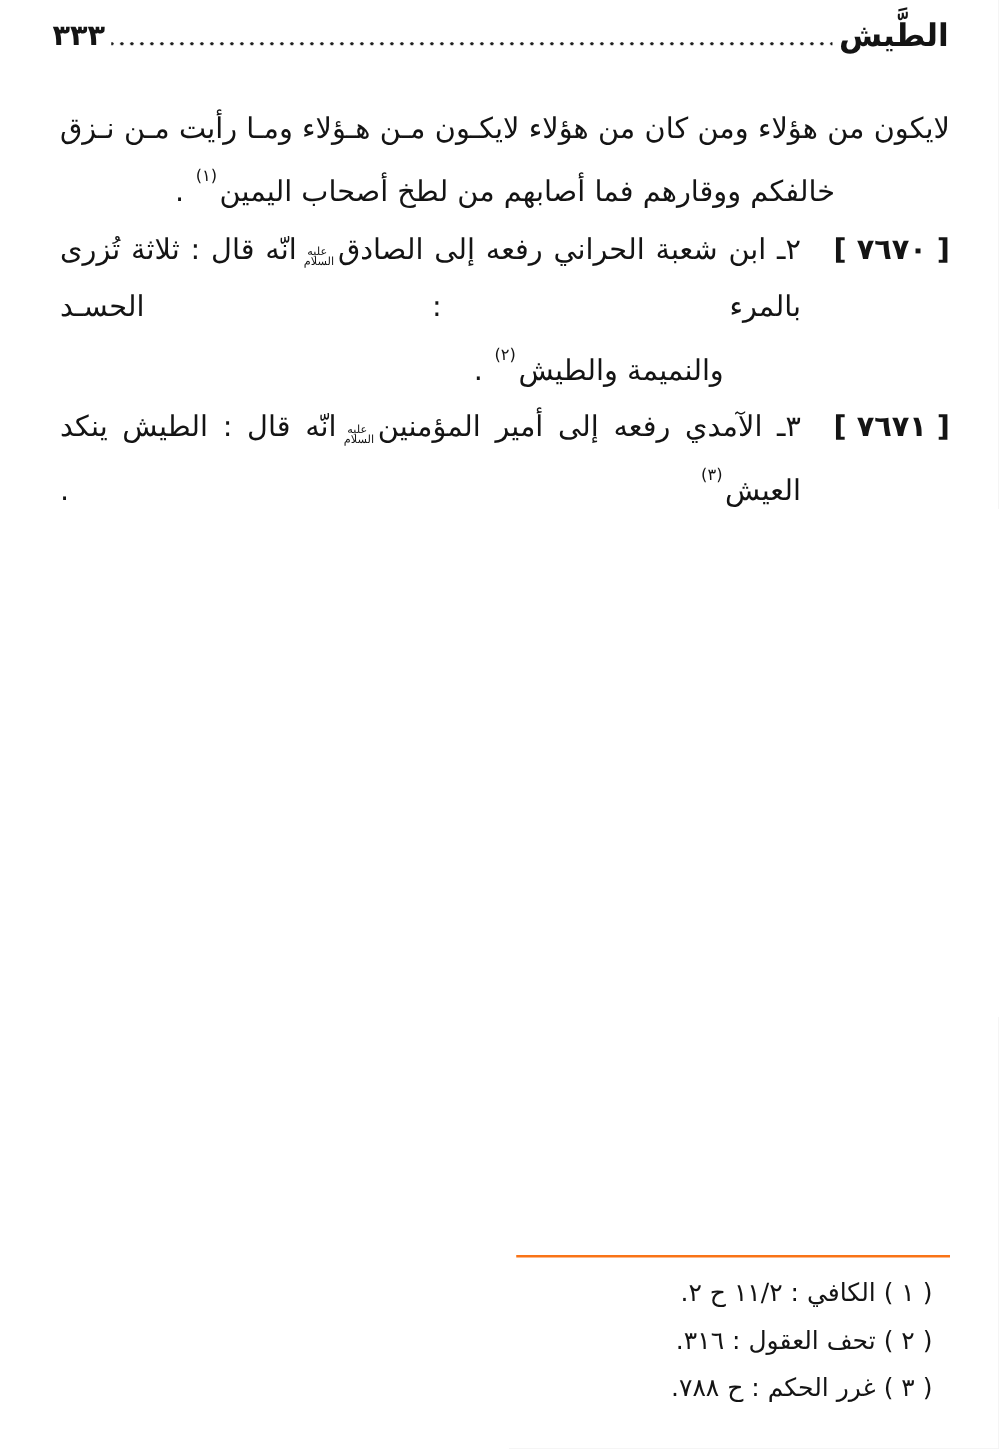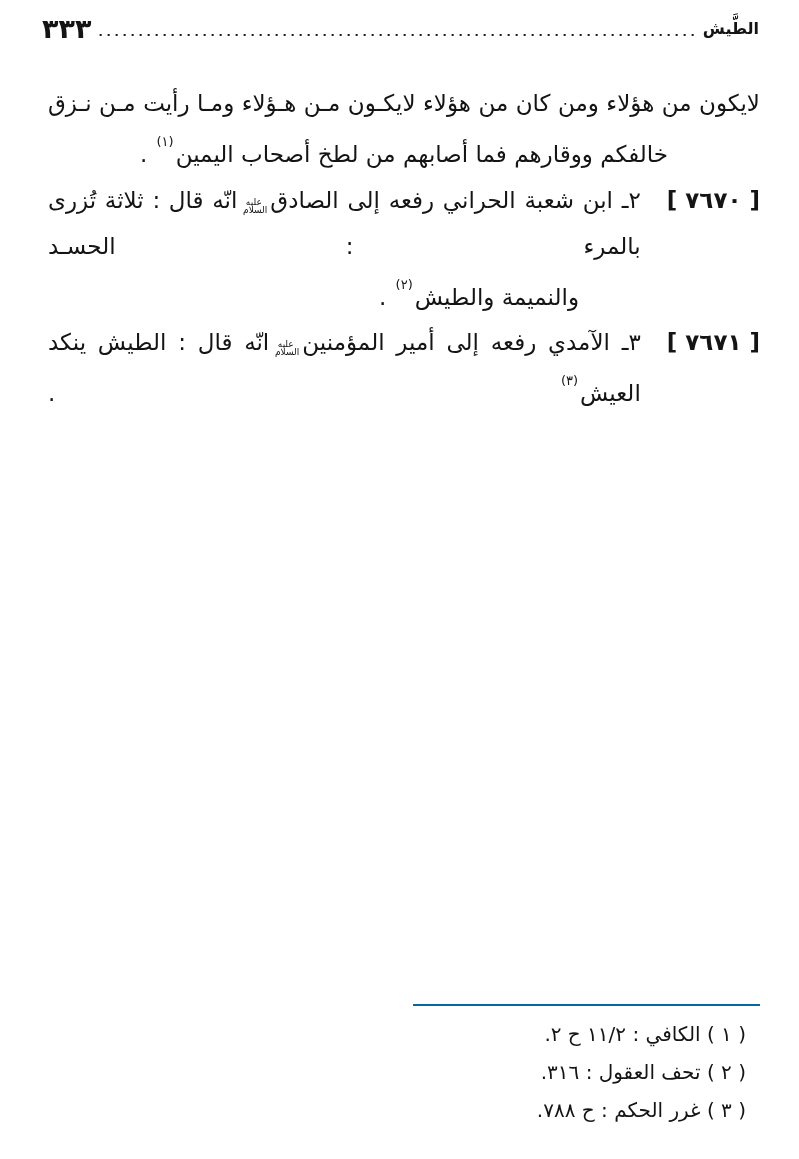--- a/index.html
+++ b/index.html
@@ -11,22 +11,22 @@
     color:#141414;
     direction:rtl;
     font-family:"DejaVu Sans", sans-serif;
     overflow:hidden;
   }
   
   .header {
     position:absolute; top:14px; right:40px; left:42px;
     display:flex; align-items:flex-end;
   }
-  .header .title { font-size:16px; font-weight:bold; line-height:30px; white-space:nowrap;text-align:center; }
-  .header .page-num { font-size:27px; font-weight:bold; line-height:30px; white-space:nowrap; }
+  .header .title { font-size:25px; font-weight:bold; line-height:30px; white-space:nowrap;text-align:center; }
+  .header .page-num { font-size:23px; font-weight:bold; line-height:30px; white-space:nowrap; }
   .dot-leader {
     flex:1; height:4px; margin:0 5px 7px 5px;
     background-image:radial-gradient(circle, #1c1c1c 1.2px, transparent 1.5px);
     background-size:8px 4px; background-repeat:repeat-x; background-position:center;
   }
   
   .content { position:absolute; top:80px; right:39px; left:48px; }
   .row { font-size:23px; line-height:46px; }
   .just { text-align:justify; text-align-last:justify; }
   .centerline { text-align:center; }
@@ -38,21 +38,21 @@
   .h-body { flex:1; text-align:justify; text-align-last:justify; }
   sup.marker { font-size:13px; position:relative; top:-7px; margin:0 2px; }
   .alayhi {
     display:inline-block; width:27px;
     font-size:9px; line-height:8px; font-weight:normal;
     text-align:center; vertical-align:-5px; margin:0 3px;
   }
   
   .footnotes {
     position:absolute; top:1004px; right:39px; width:347px;
-    border-top:2px solid #0369a1; padding-top:9px;
+    border-top:2px solid #f97316; padding-top:9px;
   }
   .fn { font-size:20px; line-height:38px; text-align:right; padding-right:14px; white-space:nowrap; }
 </style>
 </head>
 <body>
 
 <div class="page">
 
   <div class="header">
     <span class="title">الطَّيش</span>

